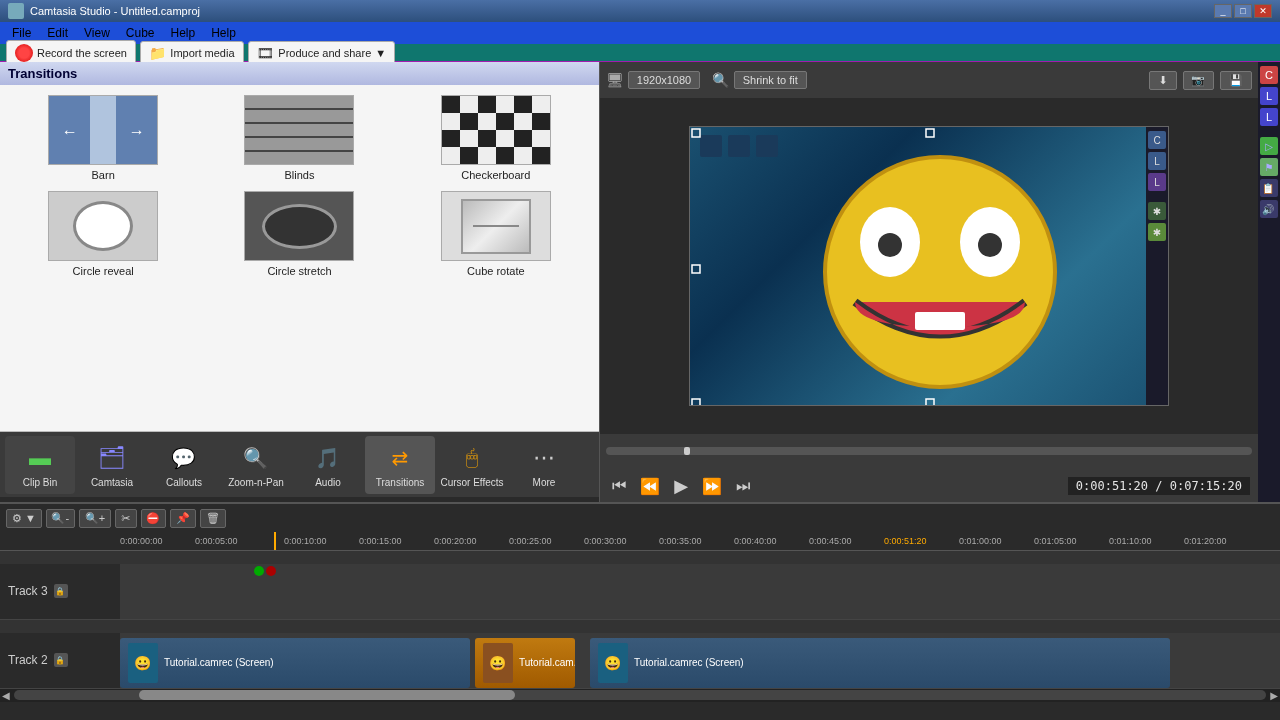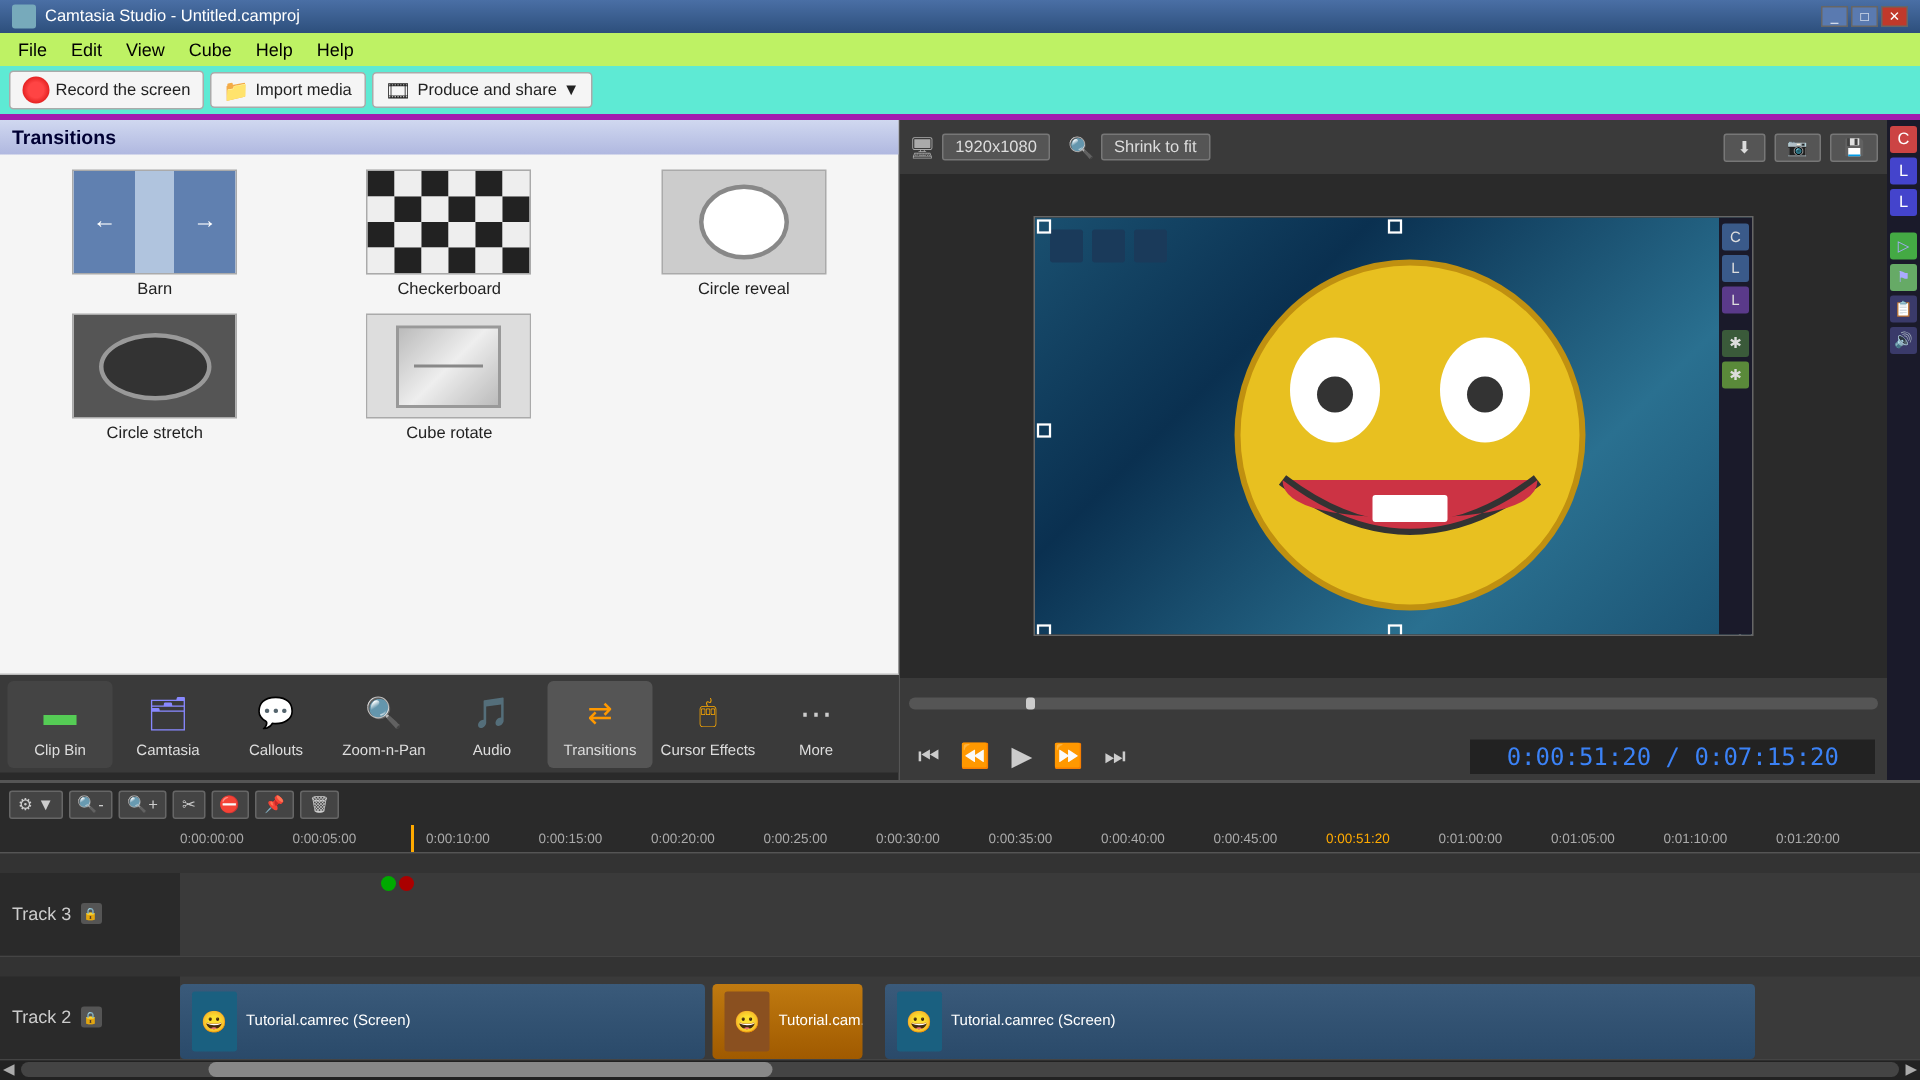--- a/index.html
+++ b/index.html
@@ -15,39 +15,39 @@
       color: #fff;
       font-size: 11px;
     }
     #titlebar-icon { width: 16px; height: 16px; background: #7ab; margin-right: 6px; border-radius: 2px; }
     #titlebar-controls { margin-left: auto; display: flex; gap: 2px; }
     .tb-btn { width: 18px; height: 14px; border: 1px solid #666; display: flex; align-items: center; justify-content: center; font-size: 9px; cursor: pointer; background: #5a7ab0; }
     .tb-btn.close { background: #c0392b; }
 
     
     #menubar {
-      background: #bef264;
+      background: #1d4ed8;
       height: 22px;
       display: flex;
       align-items: center;
       padding: 0 4px;
       color: #000;
       font-size: 12px;
     }
     .menu-item { padding: 2px 8px; cursor: pointer; }
 
     
     #toolbar {
-      background: #5eead4;
-      height: 36px;
+      background: #0f766e;
+      height: 18px;
       display: flex;
       align-items: center;
       padding: 0 6px;
       gap: 4px;
-      border-bottom: 4px solid #a21caf;
+      border-bottom: 1px solid #a21caf;
     }
     .tool-btn {
       display: flex;
       align-items: center;
       gap: 4px;
       padding: 3px 8px;
       background: #f5f5f5;
       border: 1px solid #aaa;
       border-radius: 3px;
       cursor: pointer;
@@ -291,24 +291,24 @@
     .ctrl-btn {
       background: none;
       border: none;
       color: #ccc;
       font-size: 16px;
       cursor: pointer;
       padding: 2px 4px;
     }
     .time-display {
       background: #222;
-      color: #3b82f6;
+      color: #e5e5e5;
       font-family: monospace;
-      padding: 2px 24px;
-      font-size: 16px;
+      padding: 2px 8px;
+      font-size: 12px;
       margin-left: auto;
     }
     .rsb-icon {
       width: 18px;
       height: 18px;
       background: #555;
       border-radius: 2px;
       display: flex;
       align-items: center;
       justify-content: center;
@@ -530,20 +530,32 @@
                   <span class="barn-arrow-left">←</span>
                 </div>
                 <div class="barn-right">
                   <span class="barn-arrow-right">→</span>
                 </div>
               </div>
             </div>
             <span class="transition-label">Barn</span>
           </div>
 
+          <div class="transition-item">
+            <div class="transition-thumb">
+              <div class="blinds-thumb">
+                <div class="blind-strip"></div>
+                <div class="blind-strip"></div>
+                <div class="blind-strip"></div>
+                <div class="blind-strip"></div>
+                <div class="blind-strip"></div>
+              </div>
+            </div>
+            <span class="transition-label">Blinds</span>
+          </div>
 
           <div class="transition-item">
             <div class="transition-thumb">
               <div class="checker-thumb" id="checker-grid">
                   <div class="checker-cell black"></div>
                   <div class="checker-cell white"></div>
                   <div class="checker-cell black"></div>
                   <div class="checker-cell white"></div>
                   <div class="checker-cell black"></div>
                   <div class="checker-cell white"></div>

